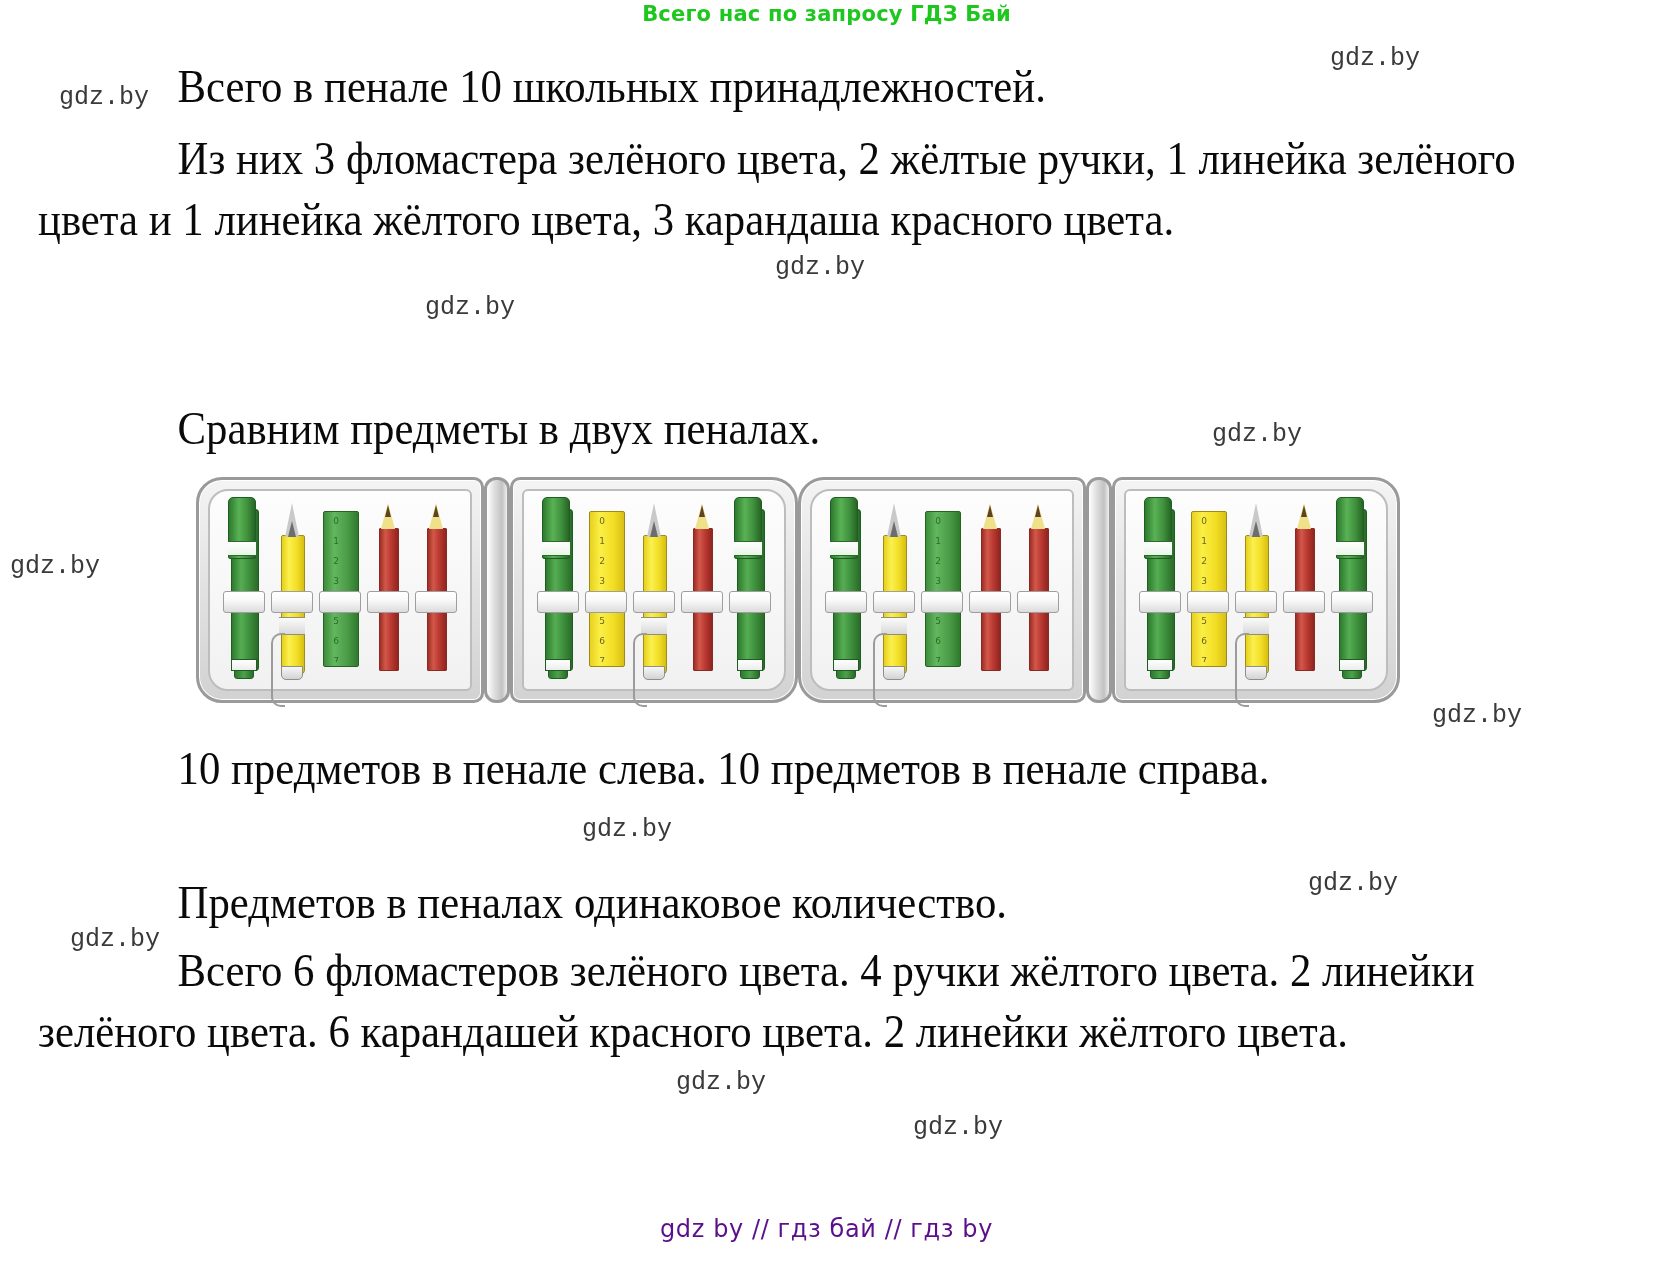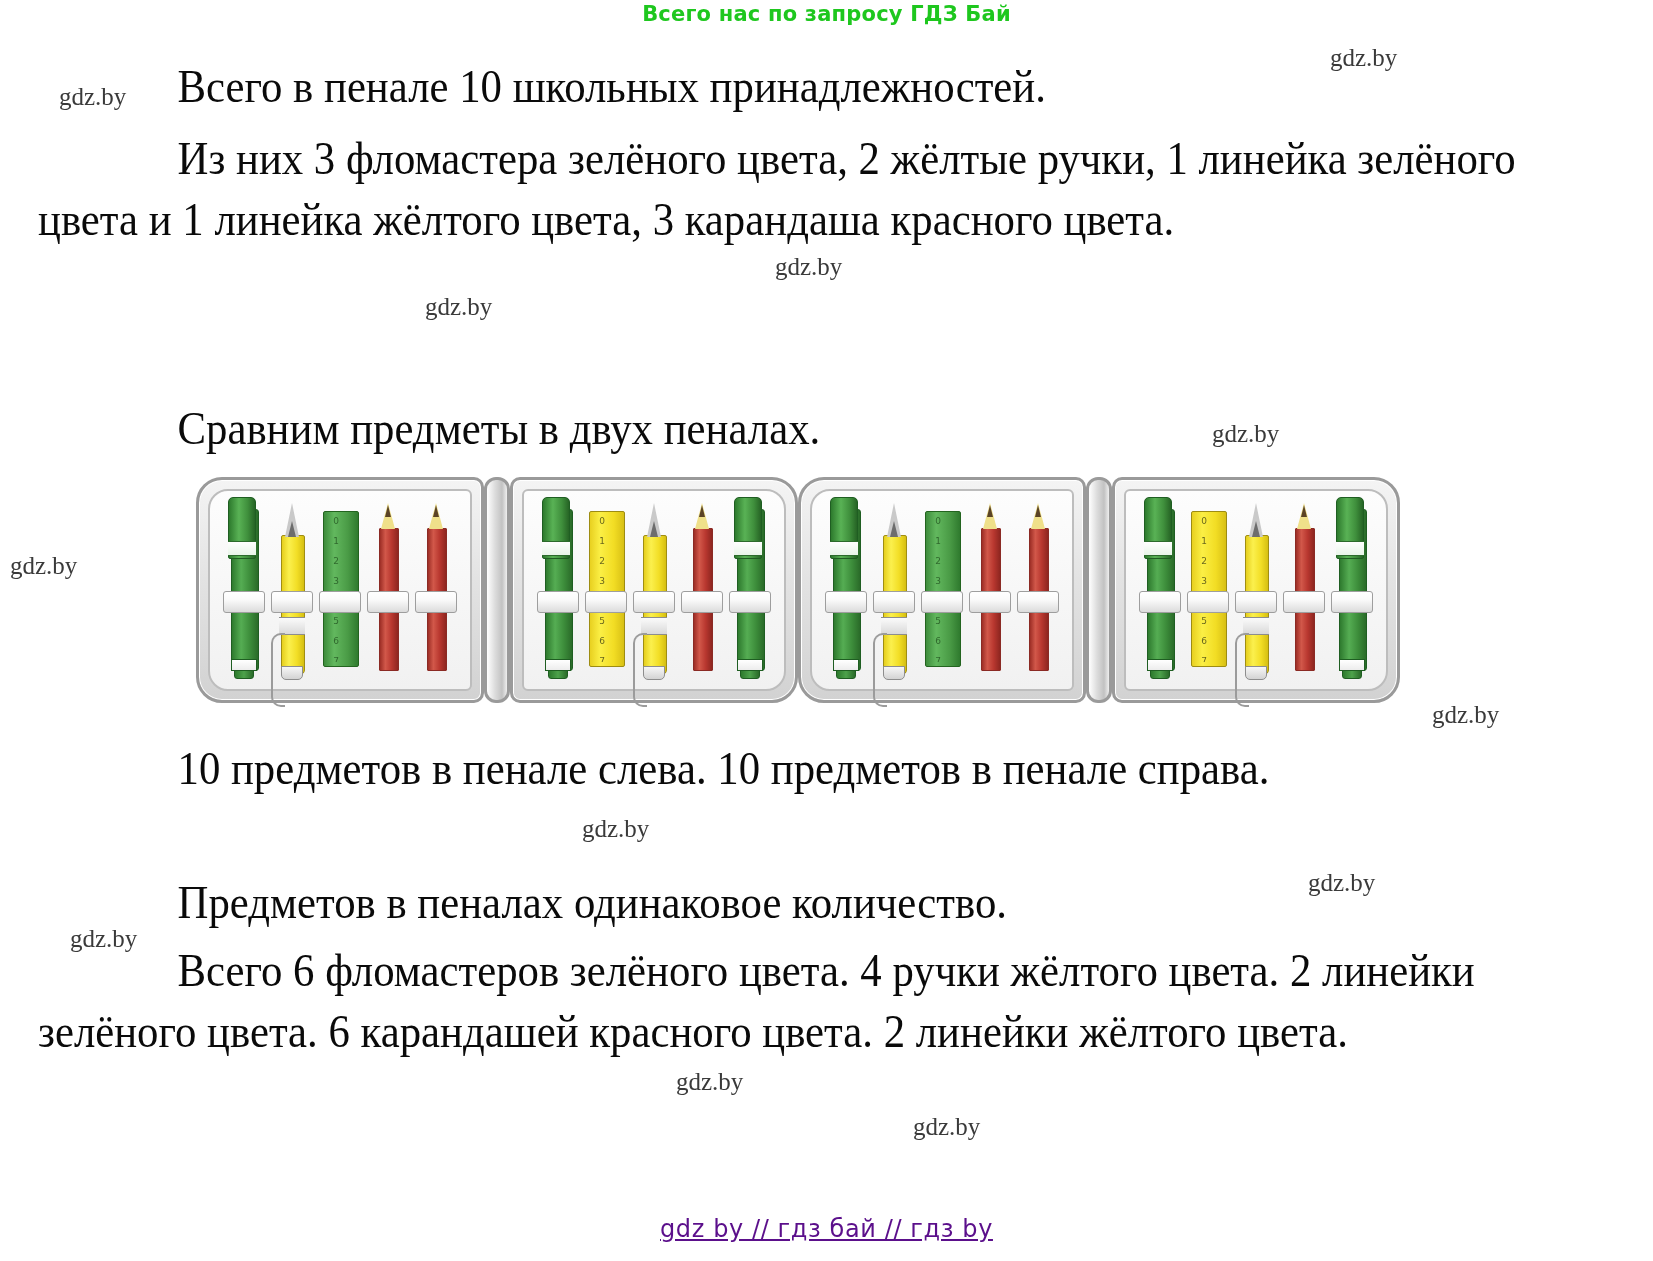--- a/index.html
+++ b/index.html
@@ -25,21 +25,21 @@
     font-family: "DejaVu Sans", sans-serif;
     font-size: 21px;
     font-weight: bold;
     color: #1ec71e;
     letter-spacing: .2px;
   }
 
   
   .wm {
     position: absolute;
-    font-family: Liberation Serif, serif;
+    font-family: Liberation Mono, monospace;
     font-size: 25px;
     color: #3a3a3a;
     white-space: nowrap;
     pointer-events: none;
   }
 
   
   .para {
     position: absolute;
     left: 38px;
@@ -323,21 +323,20 @@
   .footer {
     position: absolute;
     left: 0;
     bottom: 18px;
     width: 100%;
     text-align: center;
     font-family: "DejaVu Sans", sans-serif;
     font-size: 24px;
     color: #5b0f8b;
     letter-spacing: .6px;
-    text-decoration: underline;
   }
 </style>
 </head>
 <body>
 
 <div class="promo">Всего нас по запросу ГДЗ Бай</div>
 
 <div id="watermark-layer">
     <div class="wm" style="left: 59px; top: 83px;">gdz.by</div>
     <div class="wm" style="left: 1330px; top: 44px;">gdz.by</div>

